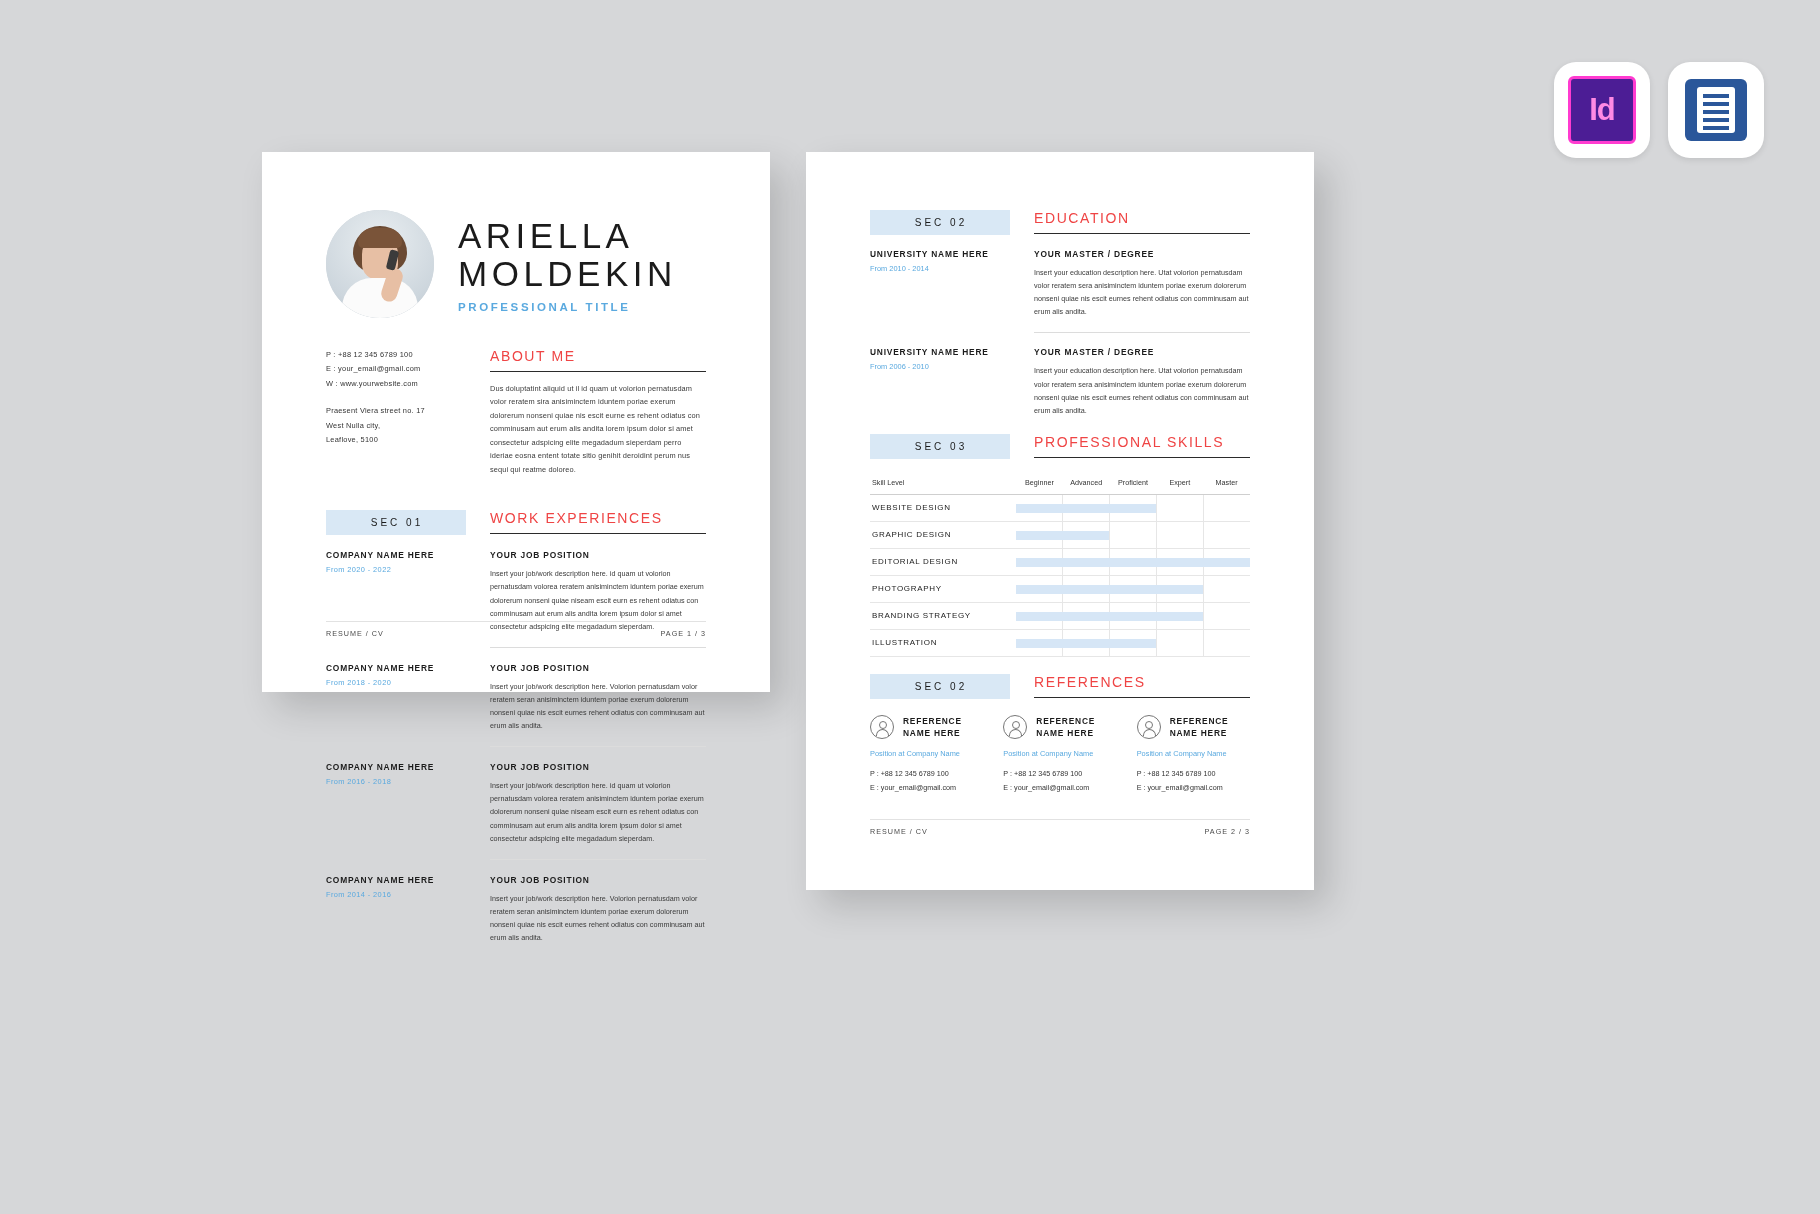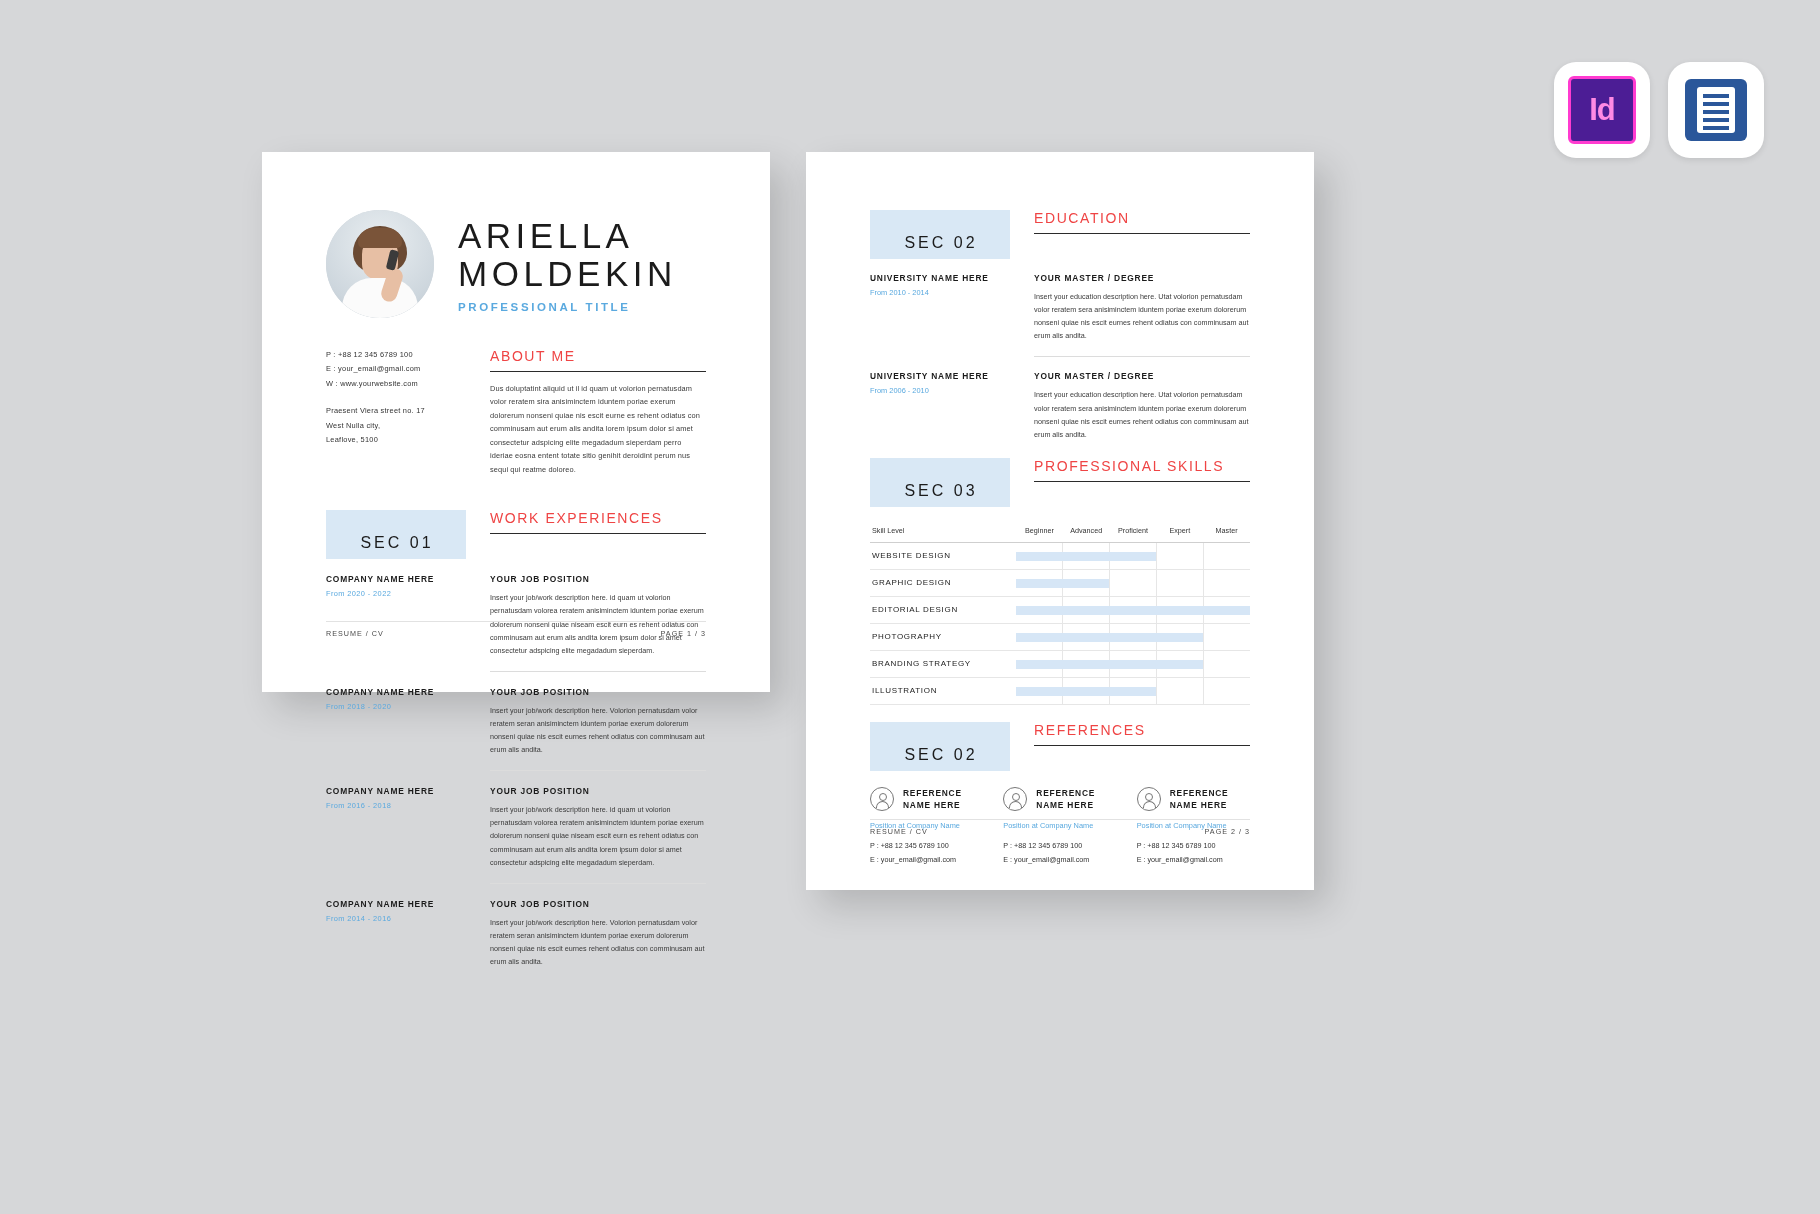--- a/index.html
+++ b/index.html
@@ -207,24 +207,24 @@
     margin-top: 10px;
     font-size: 7.4px;
     line-height: 1.82;
     color: #3a3a3a;
     letter-spacing: .1px;
   }
 
   .sec-tag {
     background: #d9e8f5;
     color: #1b1b1b;
-    font-size: 16px;
+    font-size: 10px;
     letter-spacing: 3px;
     text-align: center;
-    padding: 24px 0 7px 2px;
+    padding: 7px 0 7px 2px;
     width: 140px;
     box-sizing: border-box;
   }
 
   .p1-sec01 {
     display: flex;
     gap: 24px;
     margin-top: 34px;
   }
   .exp-item { display: flex; gap: 24px; margin-top: 15px; }

